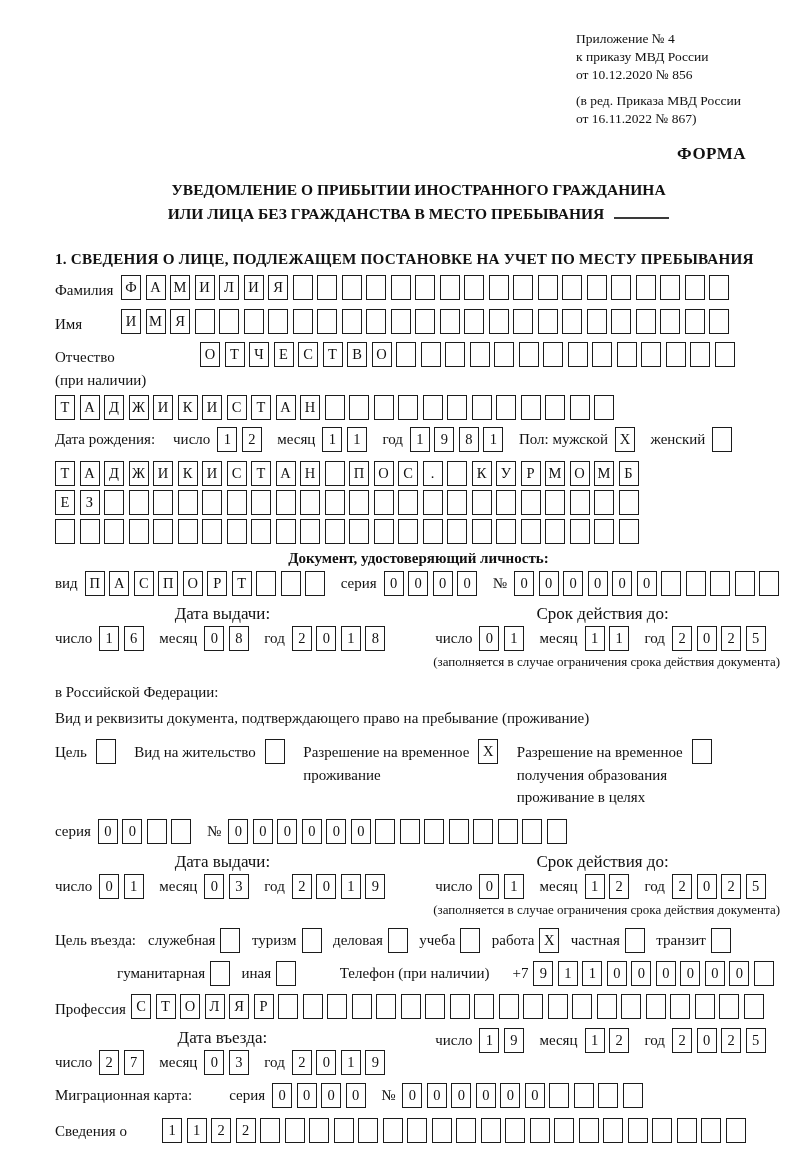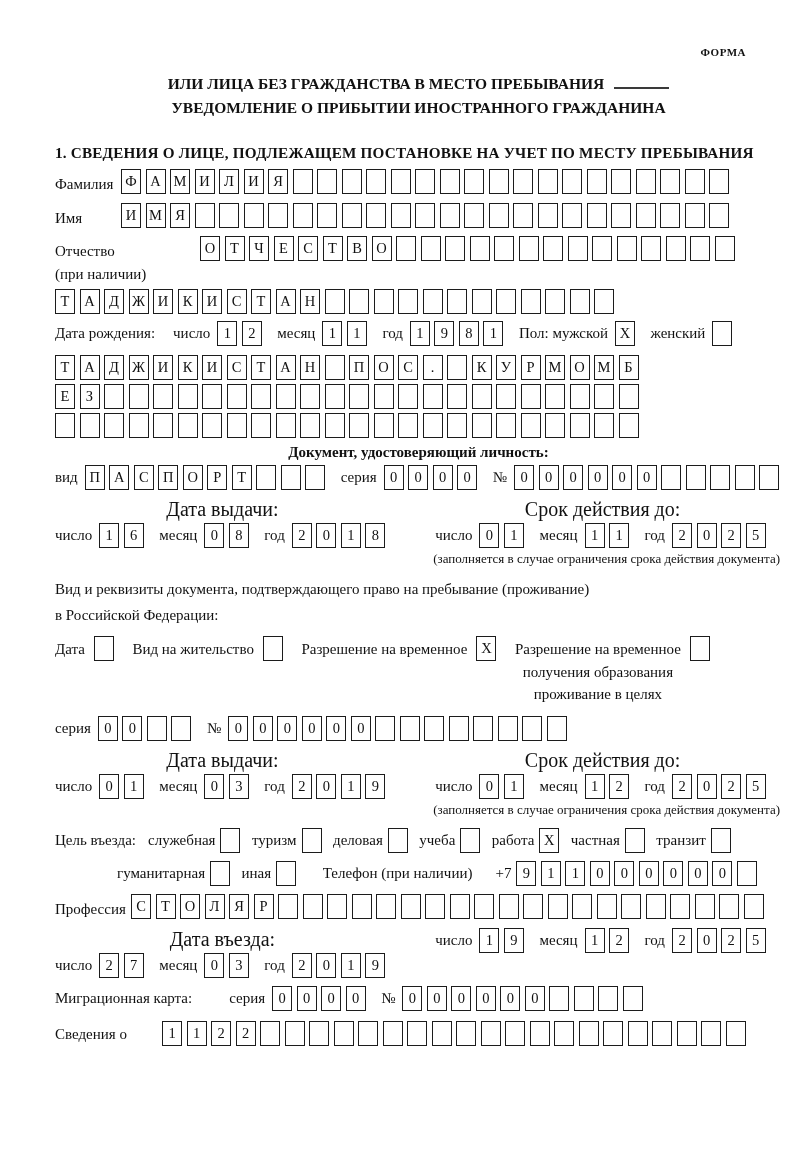--- a/index.html
+++ b/index.html
@@ -7,21 +7,21 @@
   body {
     width:800px; height:1163px; overflow:hidden;
     font-family:"Liberation Serif","DejaVu Serif",serif;
     color:#111; font-size:15px;
   }
   .page { padding:30px 18px 0 55px; }
 
   
   .appendix { width:190px; margin-left:auto; margin-right:16px; font-size:13.5px; line-height:1.35; }
   .appendix .gap { height:7px; }
-  .forma { text-align:right; padding-right:36px; font-weight:bold; font-size:11px; margin-top:16px; letter-spacing:.5px; }
+  .forma { text-align:right; padding-right:36px; font-weight:bold; font-size:17px; margin-top:16px; letter-spacing:.5px; }
 
   
   .title { text-align:center; font-weight:bold; font-size:15.5px; line-height:1.55; margin-top:14px; }
   .blank-line { display:inline-block; width:55px; border-bottom:2.5px solid #3a3a3a; margin-left:10px; }
   .section-heading { font-weight:bold; font-size:15.2px; margin-top:24px; letter-spacing:.2px; }
 
   
   .frow { display:flex; align-items:flex-start; margin-top:7px; white-space:nowrap; }
   .flabel { flex:none; padding-top:4px; line-height:1.5; }
   .boxes { display:flex; flex:none; }
@@ -43,45 +43,53 @@
 
   .inl { display:flex; align-items:center; white-space:nowrap; }
   .inl .t { margin:0 7px 0 11px; }
   .inl .t:first-child { margin-left:0; }
 
   .center-bold { text-align:center; font-weight:bold; font-size:15px; margin-top:10px; }
 
   
   .dates { display:flex; justify-content:space-between; margin-top:8px; padding-right:12px; }
   .dcol  { flex:none; }
-  .dhead { text-align:center; font-size:20px; margin-bottom:2px; }
+  .dhead { text-align:center; font-size:17px; margin-bottom:2px; }
   .note-right { text-align:right; font-size:13px; margin-top:3px; padding-right:2px; }
 
   
   .opts { display:flex; align-items:flex-start; margin-top:8px; }
   .opt  { display:flex; align-items:flex-start; margin-right:14px; }
-  .opt .olbl { text-align:center; line-height:1.5; margin-right:9px; padding-top:2px; }
+  .opt .olbl { line-height:1.5; margin-right:9px; padding-top:2px; }
   .opt .olbl.left { text-align:left; }
 
   .purpose-items { display:flex; align-items:center; }
   .purpose-items .t { margin:0 5px 0 7px; }
   .indent62 { margin-left:62px; }
   .intro { margin-top:10px; line-height:1.7; }
 </style>
 </head>
 <body>
 
 <div class="page">
 
+  <div class="appendix">
+    <div>Приложение № 4</div>
+    <div>к приказу МВД России</div>
+    <div>от 10.12.2020 № 856</div>
+    <div class="gap"></div>
+    <div>(в ред. Приказа МВД России</div>
+    <div>от 16.11.2022 № 867)</div>
+  </div>
 
   <div class="forma">ФОРМА</div>
 
   <div class="title">
+    <div>УВЕДОМЛЕНИЕ О ПРИБЫТИИ ИНОСТРАННОГО ГРАЖДАНИНА</div>
     <div><span>ИЛИ ЛИЦА БЕЗ ГРАЖДАНСТВА В МЕСТО ПРЕБЫВАНИЯ</span><span class="blank-line"></span></div>
-    <div>УВЕДОМЛЕНИЕ О ПРИБЫТИИ ИНОСТРАННОГО ГРАЖДАНИНА</div>
   </div>
 
   <div class="section-heading">1. СВЕДЕНИЯ О ЛИЦЕ, ПОДЛЕЖАЩЕМ ПОСТАНОВКЕ НА УЧЕТ ПО МЕСТУ ПРЕБЫВАНИЯ</div>
 
   <div class="frow">
     <div class="flabel w66">Фамилия</div>
     <div class="boxes">
         <span class="bx">Ф</span>
         <span class="bx">А</span>
         <span class="bx">М</span>
@@ -393,40 +401,41 @@
             <span class="bx">0</span>
             <span class="bx">2</span>
             <span class="bx">5</span>
           </span>
       </div>
     </div>
   </div>
   <div class="note-right">(заполняется в случае ограничения срока действия документа)</div>
 
   <div class="intro">
+    <div>в Российской Федерации:</div>
     <div>Вид и реквизиты документа, подтверждающего право на пребывание (проживание)</div>
-    <div>в Российской Федерации:</div>
   </div>
 
   <div class="opts">
     <div class="opt">
-      <div class="olbl left">Дата</div>
+      <div class="olbl left">Цель</div>
       <span class="boxes">
           <span class="bx"></span>
         </span>
     </div>
     <div class="opt">
       <div class="olbl left">Вид на жительство</div>
       <span class="boxes">
           <span class="bx"></span>
         </span>
     </div>
     <div class="opt">
       <div class="olbl">
         <div>Разрешение на временное</div>
+        <div>проживание</div>
       </div>
       <span class="boxes">
           <span class="bx">X</span>
         </span>
     </div>
     <div class="opt" style="margin-right:0">
       <div class="olbl">
         <div>Разрешение на временное</div>
         <div>получения образования</div>
         <div>проживание в целях</div>
@@ -546,21 +555,21 @@
 
   <div class="frow purpose-items indent62" style="margin-top:8px">
     <span class="t" style="margin-left:0">гуманитарная</span>
     <span class="boxes">
         <span class="bx"></span>
       </span>
     <span class="t">иная</span>
     <span class="boxes">
         <span class="bx"></span>
       </span>
-    <span class="t" style="margin-left:22px">Телефон (при наличии)</span>
+    <span class="t" style="margin-left:39px">Телефон (при наличии)</span>
     <span class="t" style="margin-left:18px">+7</span>
     <span class="boxes">
         <span class="bx">9</span>
         <span class="bx">1</span>
         <span class="bx">1</span>
         <span class="bx">0</span>
         <span class="bx">0</span>
         <span class="bx">0</span>
         <span class="bx">0</span>
         <span class="bx">0</span>

